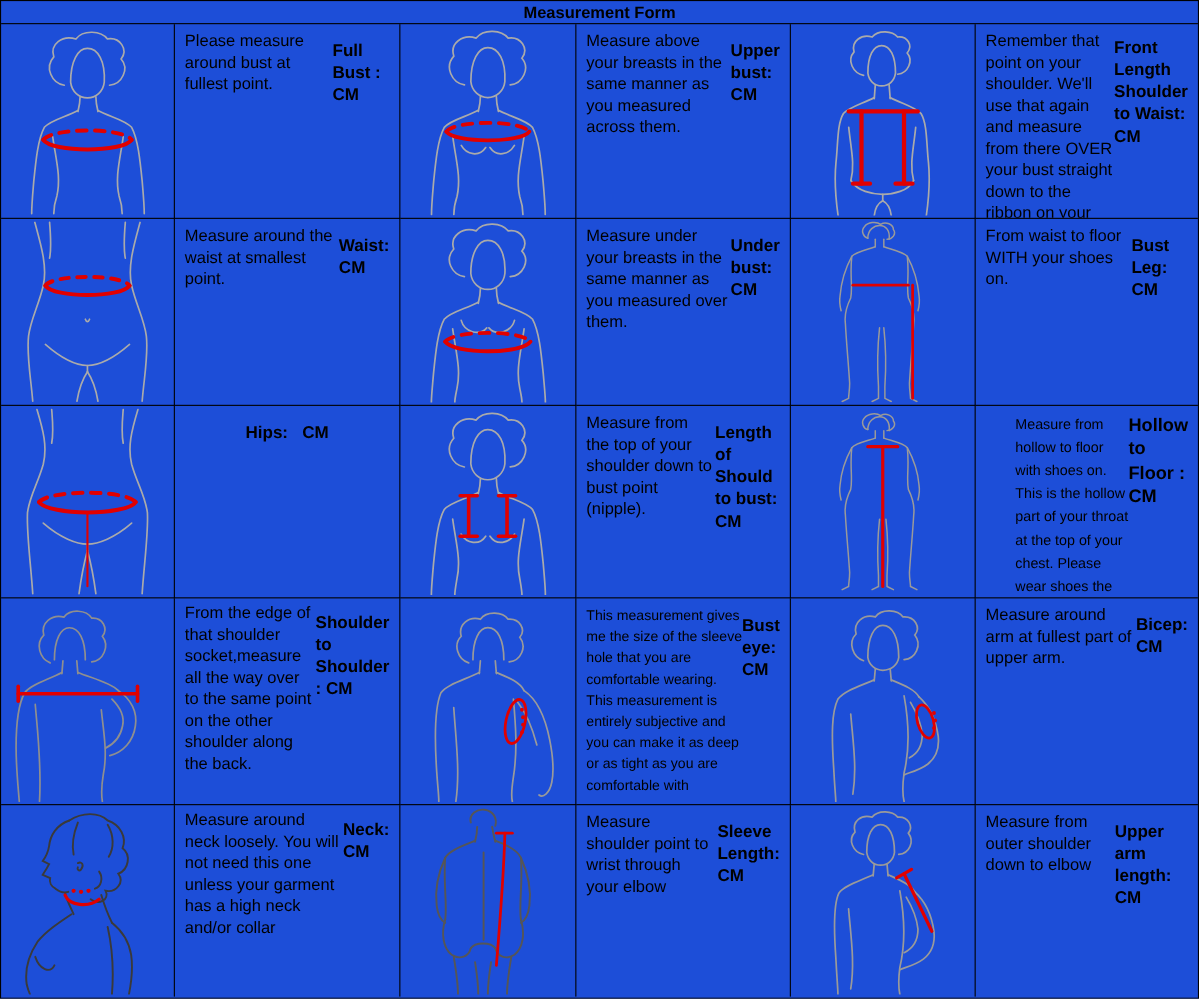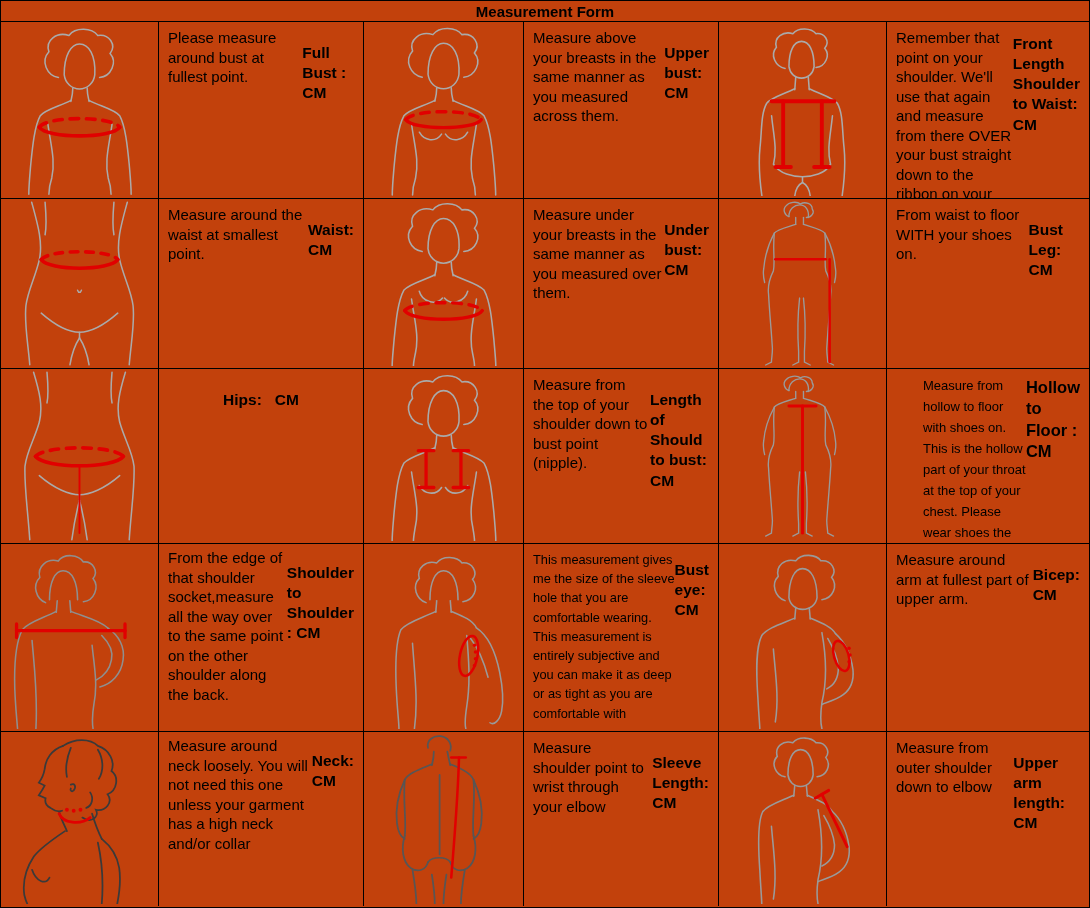--- a/index.html
+++ b/index.html
@@ -1,30 +1,30 @@
 <!DOCTYPE html>
 <html><head>
 <meta charset="utf-8">
 <style>
   html,body{margin:0;padding:0;background:#fff;}
   body{font-family:"Liberation Sans","DejaVu Sans",sans-serif;color:#000;}
-  .table{width:1090px;height:908px;border:1px solid #000;box-sizing:border-box;background:#c2410c;}
+  .table{width:1090px;height:908px;border:1px solid #000;box-sizing:border-box;background:#1d4ed8;}
   .header{height:21px;border-bottom:1px solid #000;text-align:center;font-weight:bold;
           font-size:15px;line-height:21px;box-sizing:border-box;}
   .grid{display:grid;grid-template-columns:158px 205px 160px 195px 168px 202px;
         grid-template-rows:177px 170px 175px 188px auto;height:884px;}
   .cell{border-right:1px solid #000;border-bottom:1px solid #000;box-sizing:border-box;overflow:hidden;}
   .grid .cell:nth-child(6n){border-right:none;}
   .grid .cell:nth-child(n+25){border-bottom:none;}
   .img{display:flex;align-items:center;justify-content:center;padding:2px;}
   .img svg{width:100%;height:100%;display:block;}
   .txt{display:flex;flex-direction:row;justify-content:center;padding:6px 9px;}
   .txt.top{justify-content:flex-start;padding-top:4px;}
   .desc{font-size:15px;line-height:1.3;white-space:pre-wrap;}
-  .measure{font-size:15.5px;font-weight:bold;margin-top:15px;white-space:pre-wrap;line-height:1.3;}
+  .measure{font-size:15.5px;font-weight:bold;margin-top:9px;white-space:pre-wrap;line-height:1.3;}
   .small .desc{font-size:12.8px;line-height:1.5;}
   .small .measure{margin-top:10px;}
   .serifish .desc{font-size:13px;line-height:1.62;margin-left:27px;}
   .serifish .measure{font-size:16.5px;margin-top:2px;}
   .tight .measure{margin-top:6px;}
 </style>
 </head>
 <body>
 
 <div class="table">

